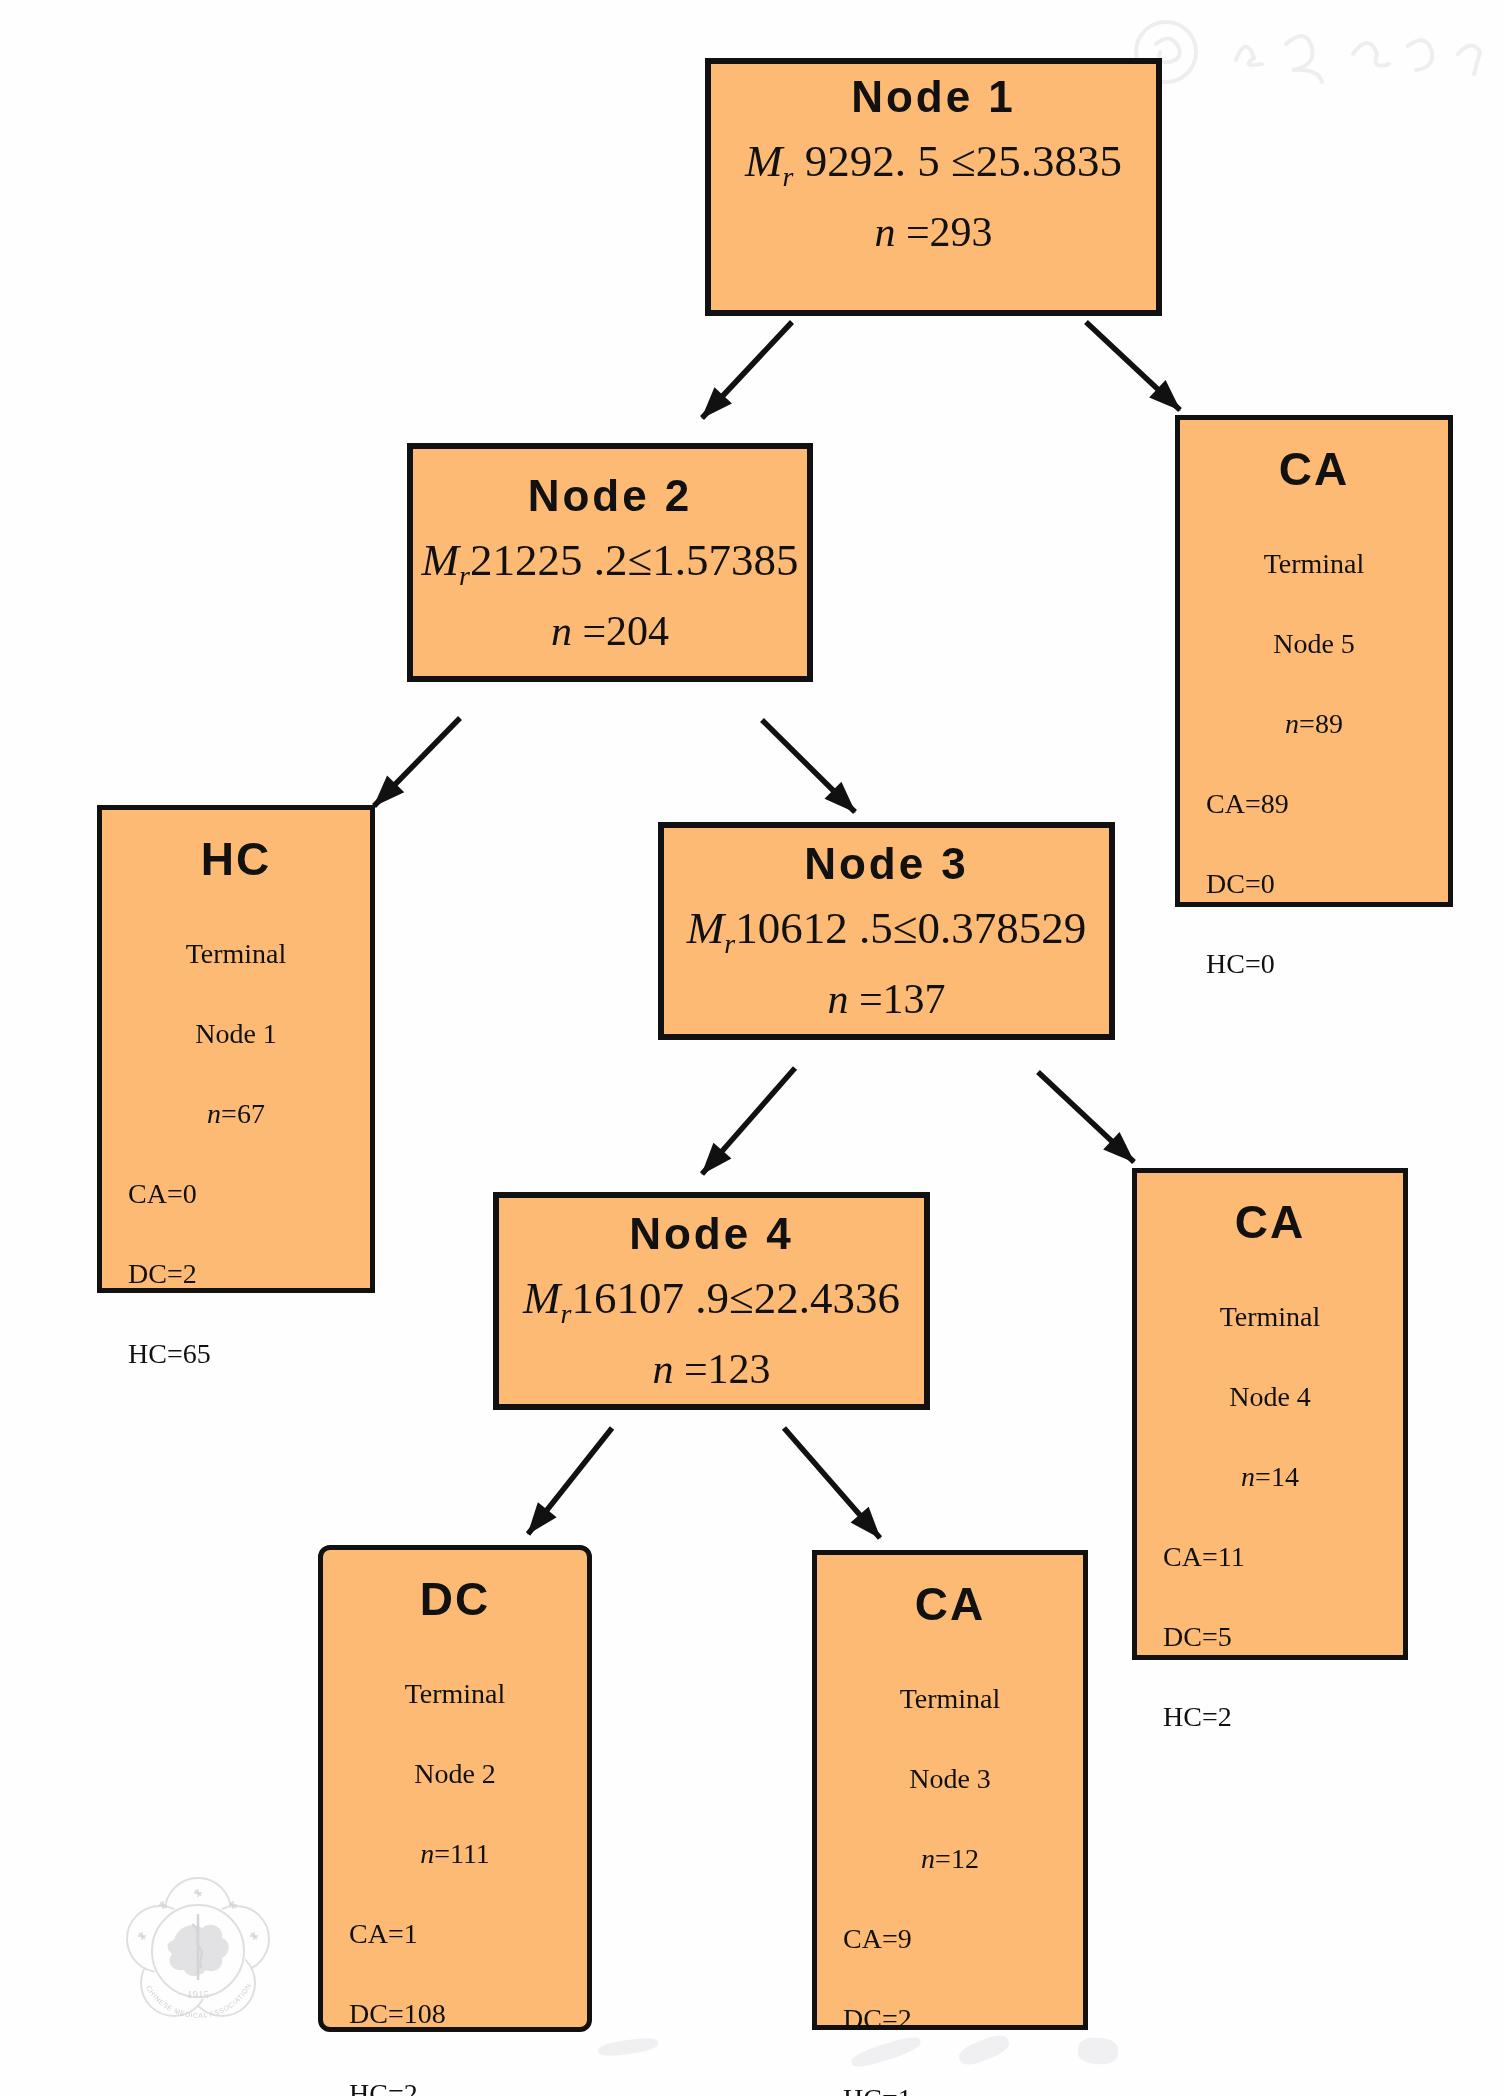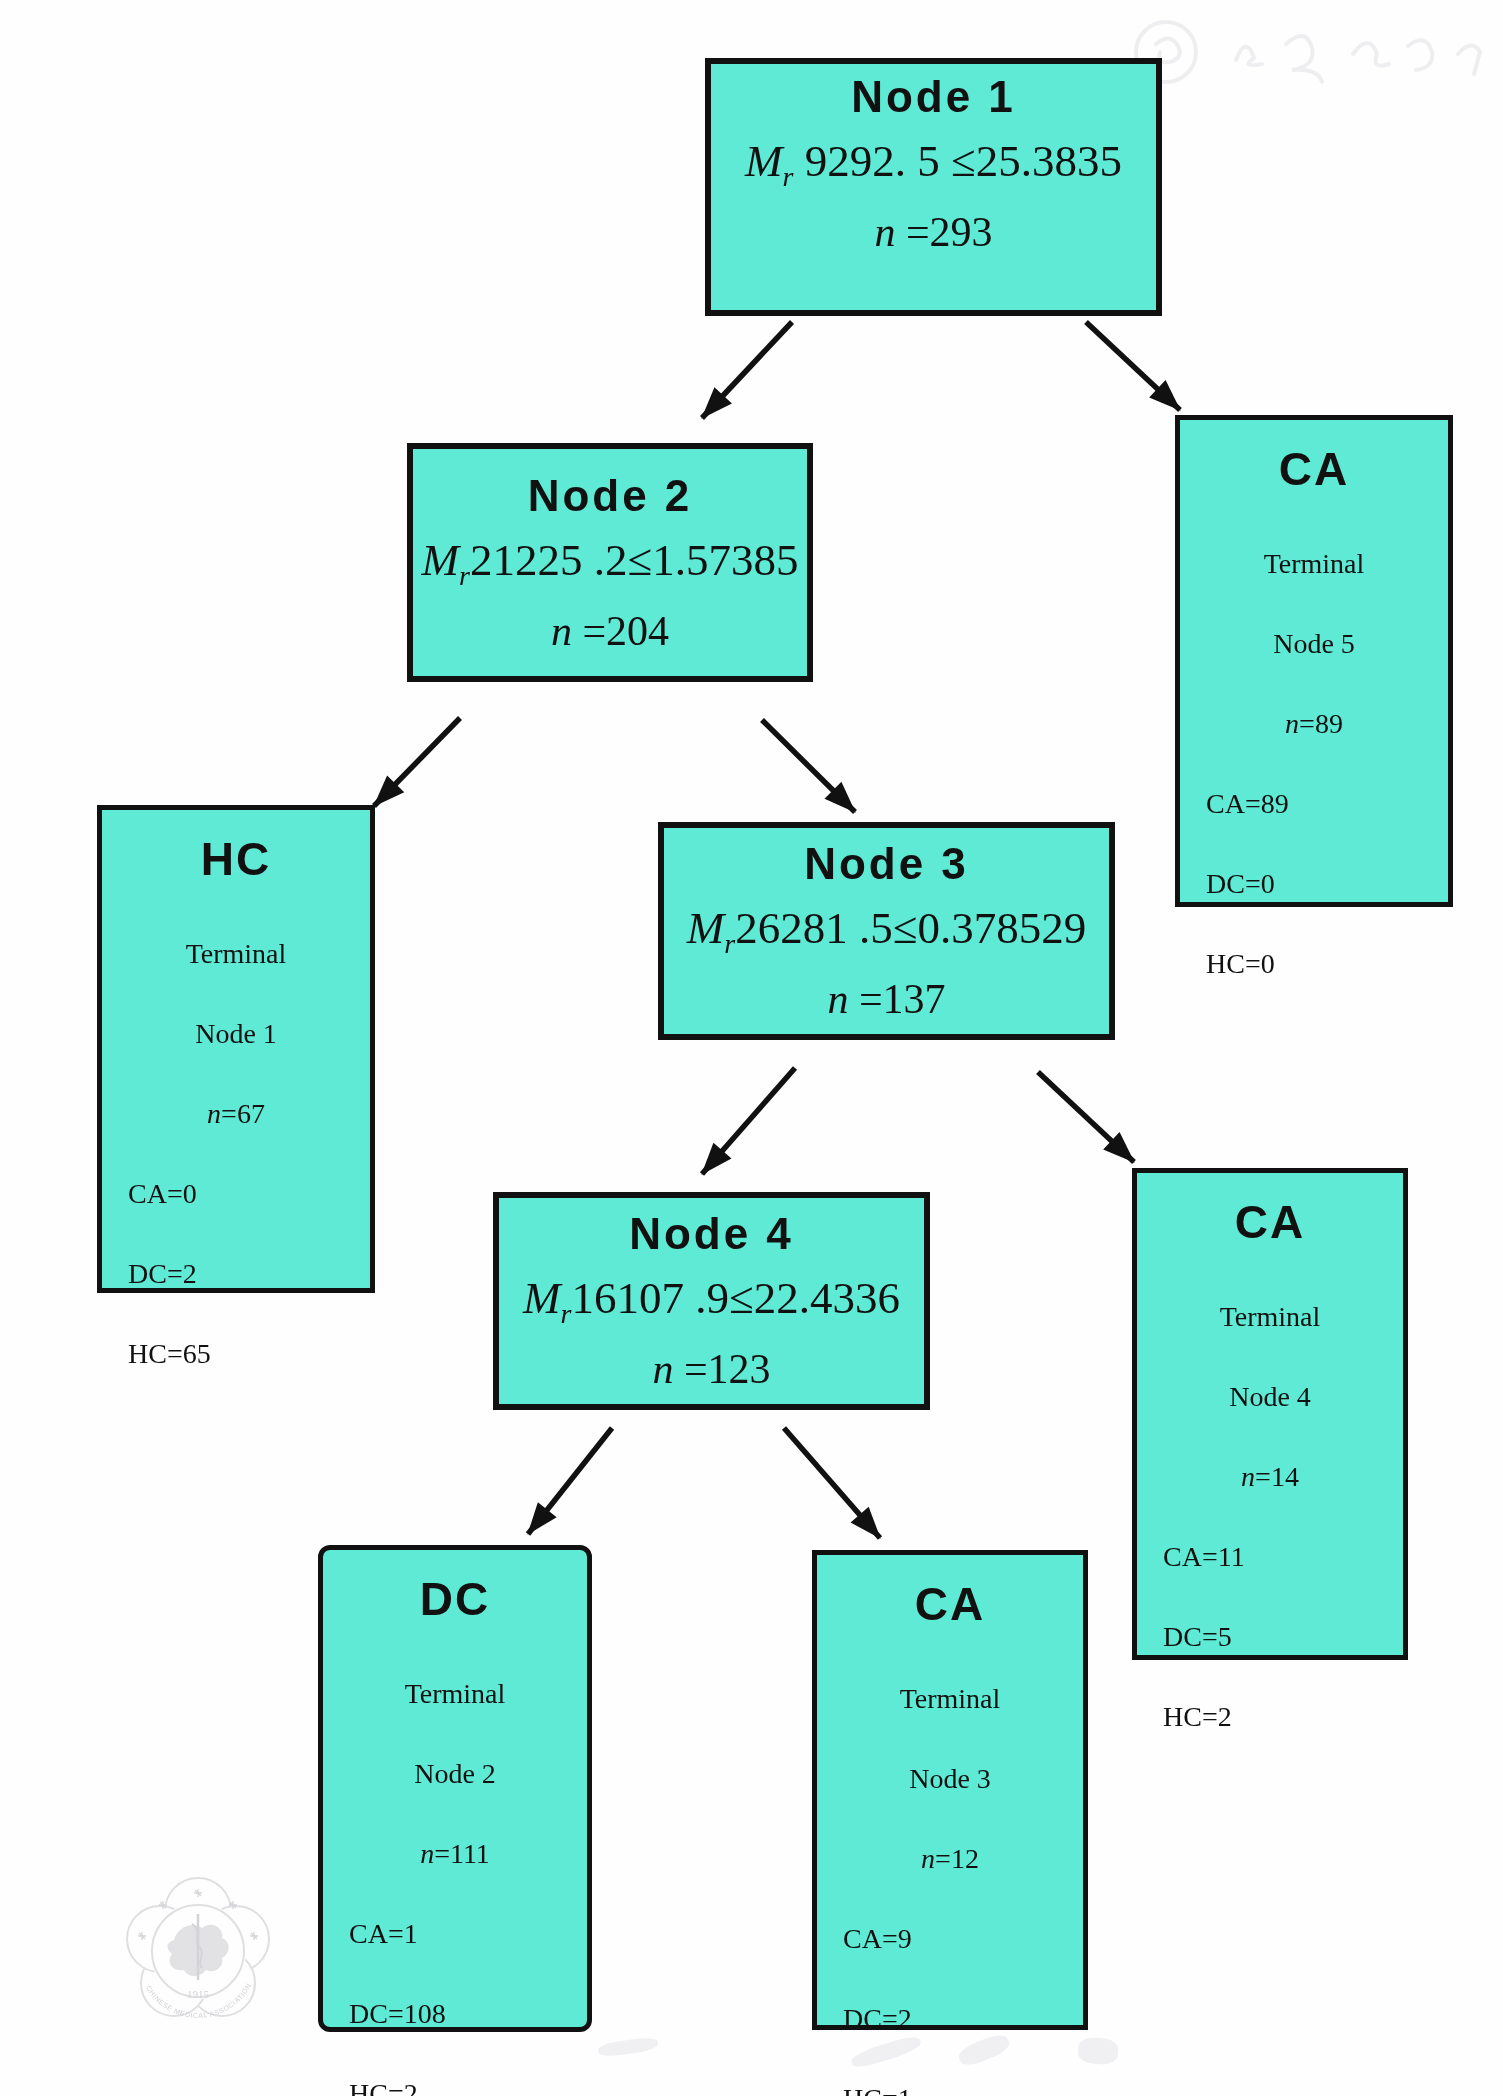--- a/index.html
+++ b/index.html
@@ -3,21 +3,21 @@
 <meta charset="utf-8">
 <style>
   html,body{margin:0;padding:0;background:#ffffff;}
   #stage{
     position:relative; width:1503px; height:2096px;
     background:#fefefe; overflow:hidden;
     font-family:"Liberation Serif", serif; color:#111;
   }
   svg.arrows{position:absolute;left:0;top:0;width:1503px;height:2096px;}
   .box{
-    position:absolute; background:#5eead4; box-sizing:border-box;
+    position:absolute; background:#fdba74; box-sizing:border-box;
     display:flex; flex-direction:column; align-items:center;
   }
   .decision{border:6px solid #111; justify-content:center; gap:20px; text-align:center;}
   .terminal{border:5px solid #111; padding-top:26px;gap:28px;}
   .dtitle{
     font-family:"Liberation Sans", sans-serif; font-weight:bold;
     font-size:44px; letter-spacing:3px; line-height:1;
   }
   .cond{font-size:45px; line-height:1; white-space:nowrap;}
   .mvar{font-style:italic;}
@@ -89,21 +89,21 @@
   </div>
 
   <div class="box decision" id="node2">
     <div class="dtitle">Node 2</div>
     <div class="cond"><span class="mvar">M</span><sub class="msub">r</sub><span>21225 .2≤1.57385</span></div>
     <div class="nline"><span class="nvar">n</span><span> =204</span></div>
   </div>
 
   <div class="box decision" id="node3">
     <div class="dtitle">Node 3</div>
-    <div class="cond"><span class="mvar">M</span><sub class="msub">r</sub><span>26281 .5≤0.378529</span></div>
+    <div class="cond"><span class="mvar">M</span><sub class="msub">r</sub><span>10612 .5≤0.378529</span></div>
     <div class="nline"><span class="nvar">n</span><span> =137</span></div>
   </div>
 
   <div class="box decision" id="node4">
     <div class="dtitle">Node 4</div>
     <div class="cond"><span class="mvar">M</span><sub class="msub">r</sub><span>16107 .9≤22.4336</span></div>
     <div class="nline"><span class="nvar">n</span><span> =123</span></div>
   </div>
 
   <div class="box terminal" id="t5">

